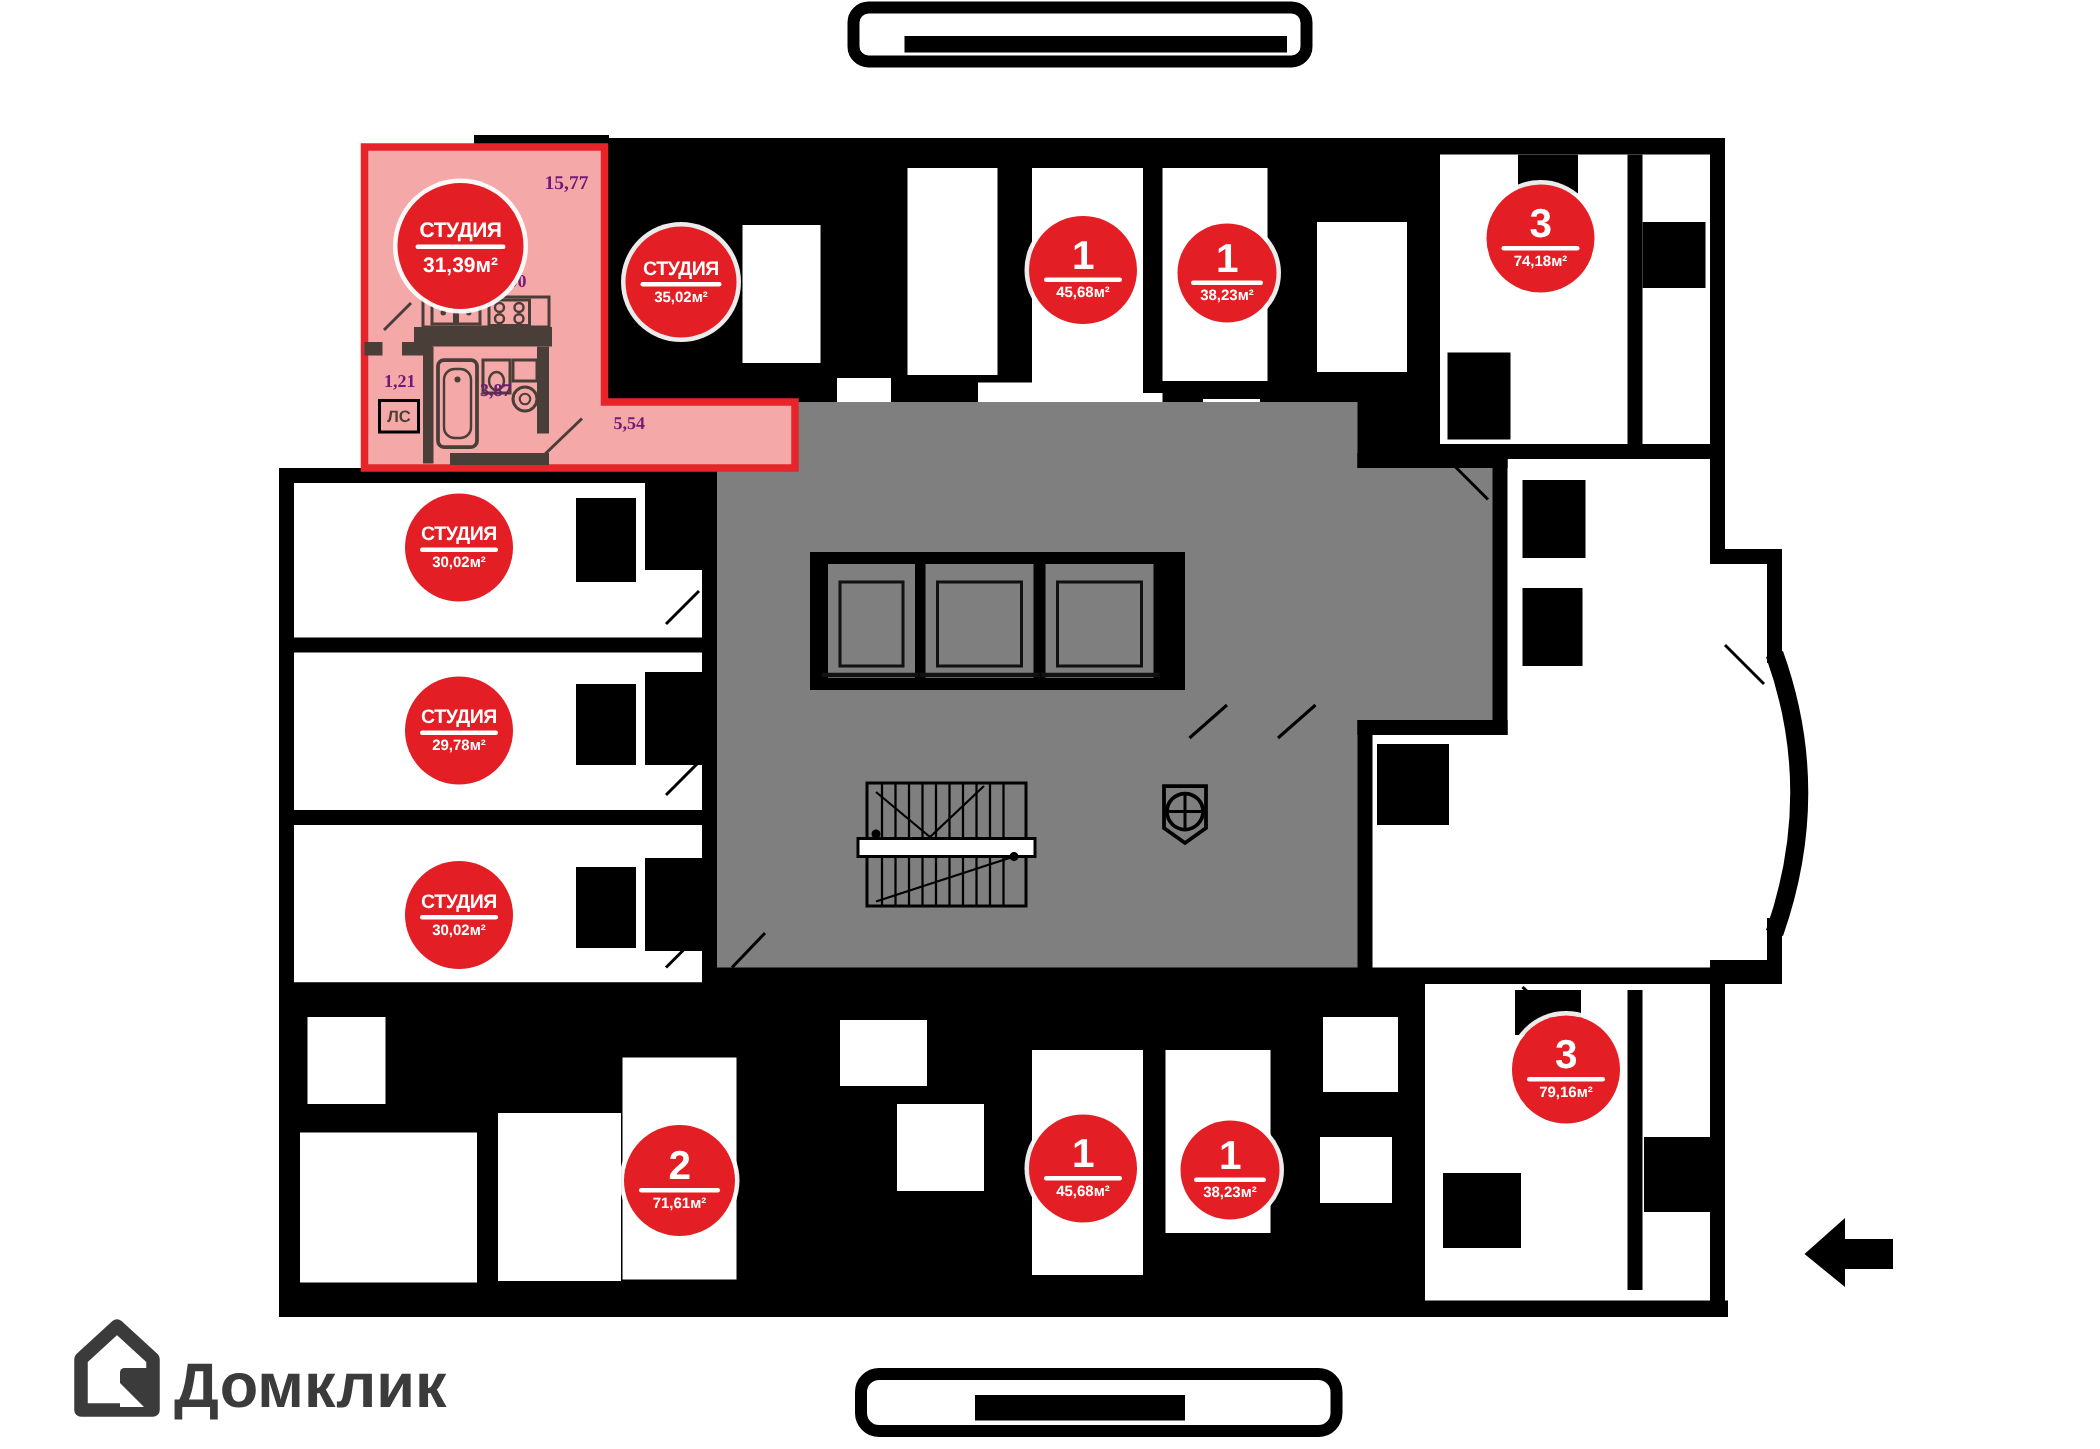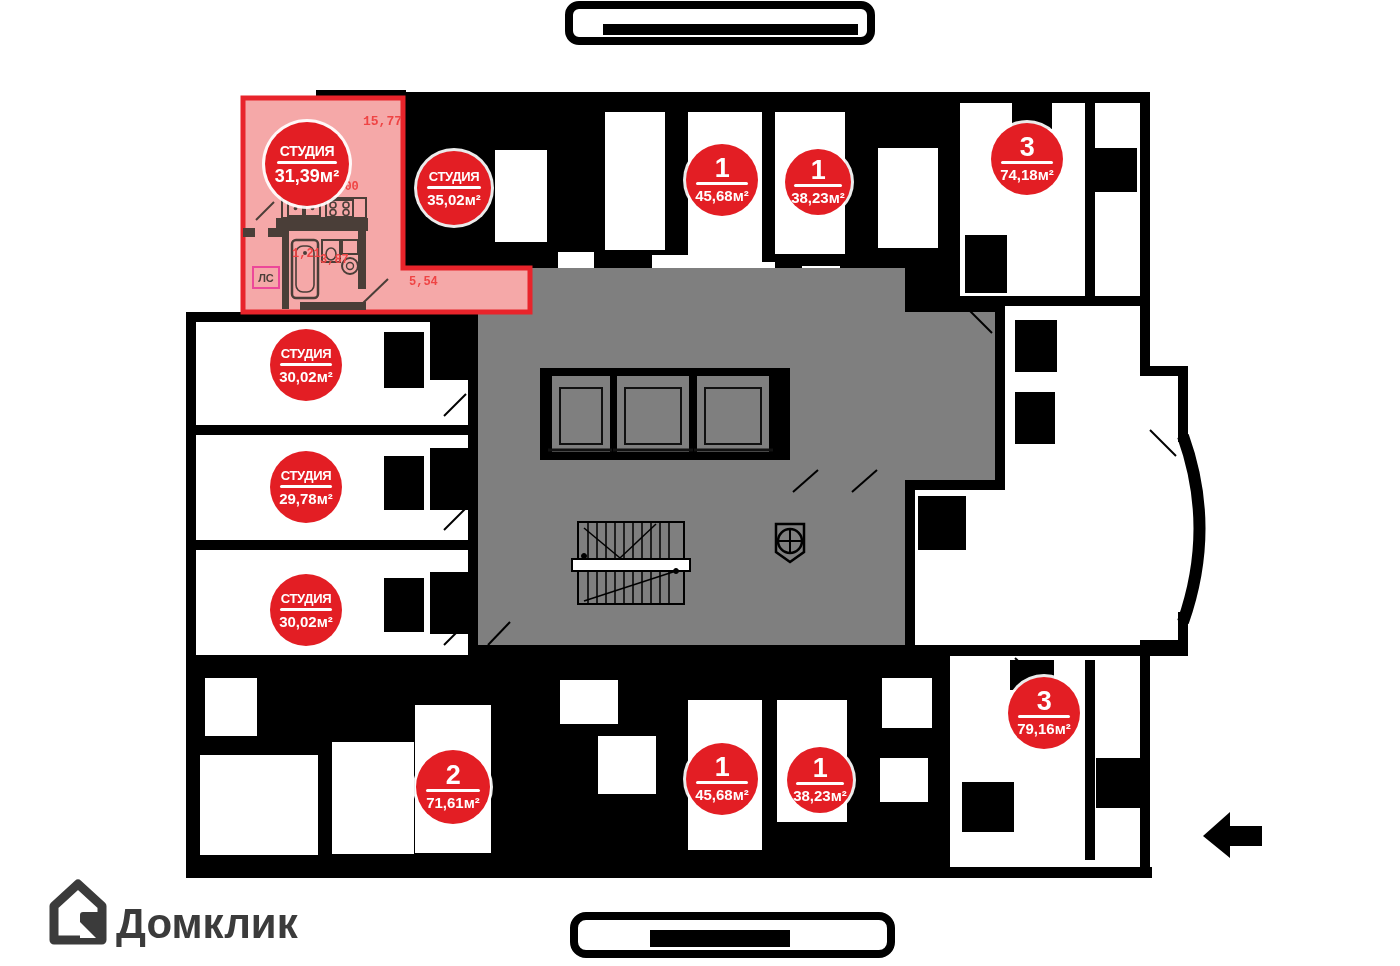--- a/index.html
+++ b/index.html
@@ -10,34 +10,34 @@
   #pill-top{left:565px;top:1px;width:294px;height:28px;border-radius:14px;}
   #pill-top .bar{position:absolute;left:30px;right:9px;bottom:2px;height:11px;background:#000;}
   #pill-bottom{left:570px;top:912px;width:309px;height:30px;border-radius:16px;}
   #pill-bottom .bar{position:absolute;left:72px;top:10px;width:140px;height:17px;background:#000;}
   
   .badge{position:absolute;z-index:6;background:#e31e24;border-radius:50%;color:#fff;
          display:flex;flex-direction:column;align-items:center;justify-content:center;
          font-weight:bold;box-shadow:0 0 0 3px rgba(255,255,255,.92);cursor:pointer;}
   .badge .type{font-size:13px;letter-spacing:-.3px;line-height:1;}
   .badge .divider{width:72%;height:3px;background:#fff;border-radius:2px;margin:3px 0 3px;}
-  .badge .area{font-size:15px;line-height:1;}
+  .badge .area{font-size:10px;line-height:1;}
   .badge.num .type{font-size:27px;line-height:.85;}
   .badge.lg .type{font-size:14px;}
-  .badge.lg .area{font-size:18px;}
+  .badge.lg .area{font-size:14px;}
   
-  .dim{position:absolute;z-index:5;color:#ef4444;font-weight:bold;font-size:12px;
-       font-family:Liberation Mono, monospace;}
+  .dim{position:absolute;z-index:5;color:#701a75;font-weight:bold;font-size:12px;
+       font-family:Liberation Serif, serif;}
   #dim-living{left:363px;top:114px;font-size:13px;}
   #dim-kitchen{left:330px;top:180px;}
-  #dim-hall{left:256px;top:247px;margin-left:36px;}
+  #dim-hall{left:256px;top:247px;}
   #dim-bath{left:320px;top:253px;}
   #dim-corridor{left:409px;top:275px;}
   #ls-box{position:absolute;z-index:5;left:252px;top:266px;width:24px;height:19px;
-          border:2px solid #ec4899;color:#4a3e38;font-weight:bold;font-size:11px;
+          border:2px solid #000000;color:#4a3e38;font-weight:bold;font-size:11px;
           display:flex;align-items:center;justify-content:center;background:transparent;}
   
   #logo{position:absolute;left:38px;top:866px;z-index:7;}
 </style>
 </head>
 <body>
 
 <div id="stage">
 
   <div class="pill" id="pill-top">

